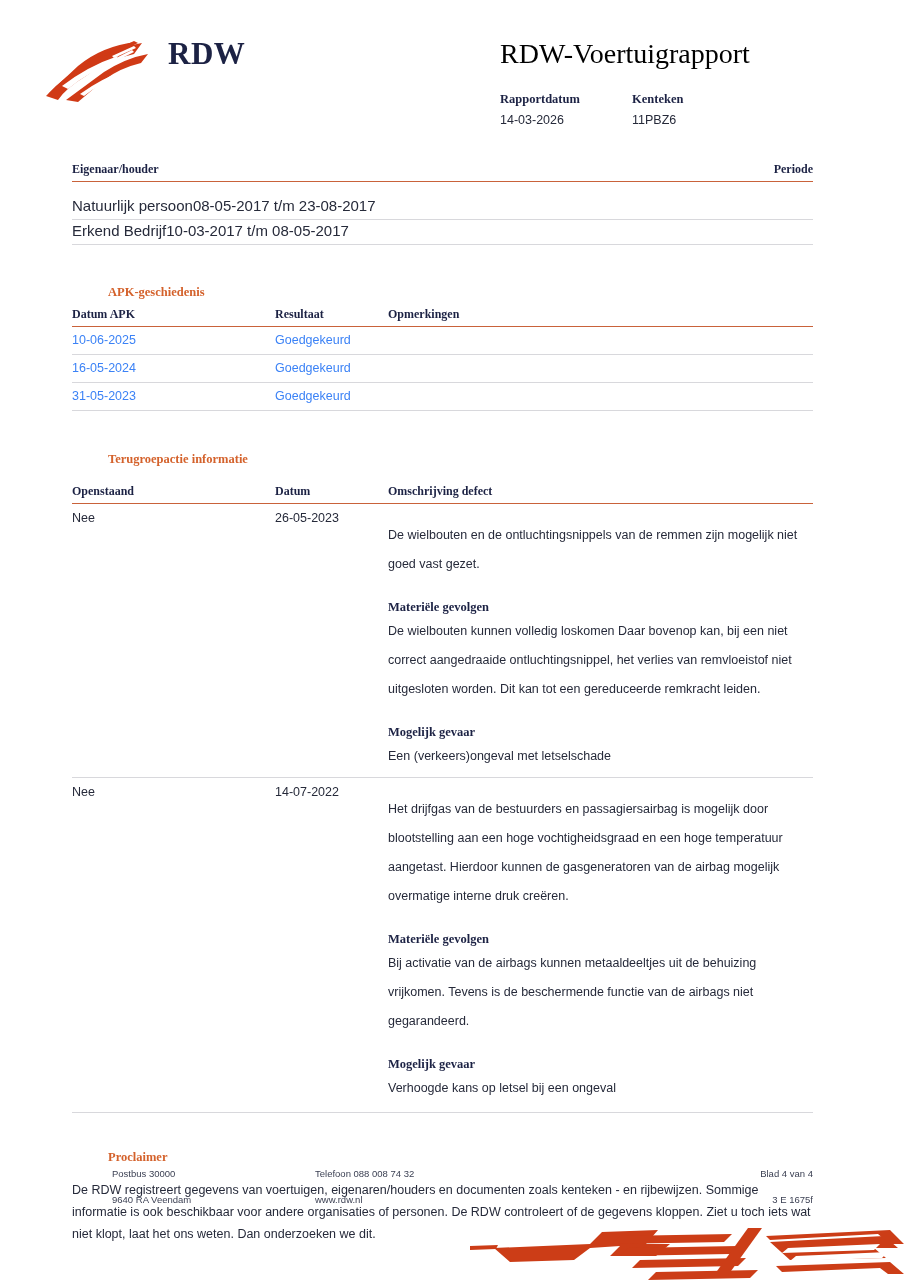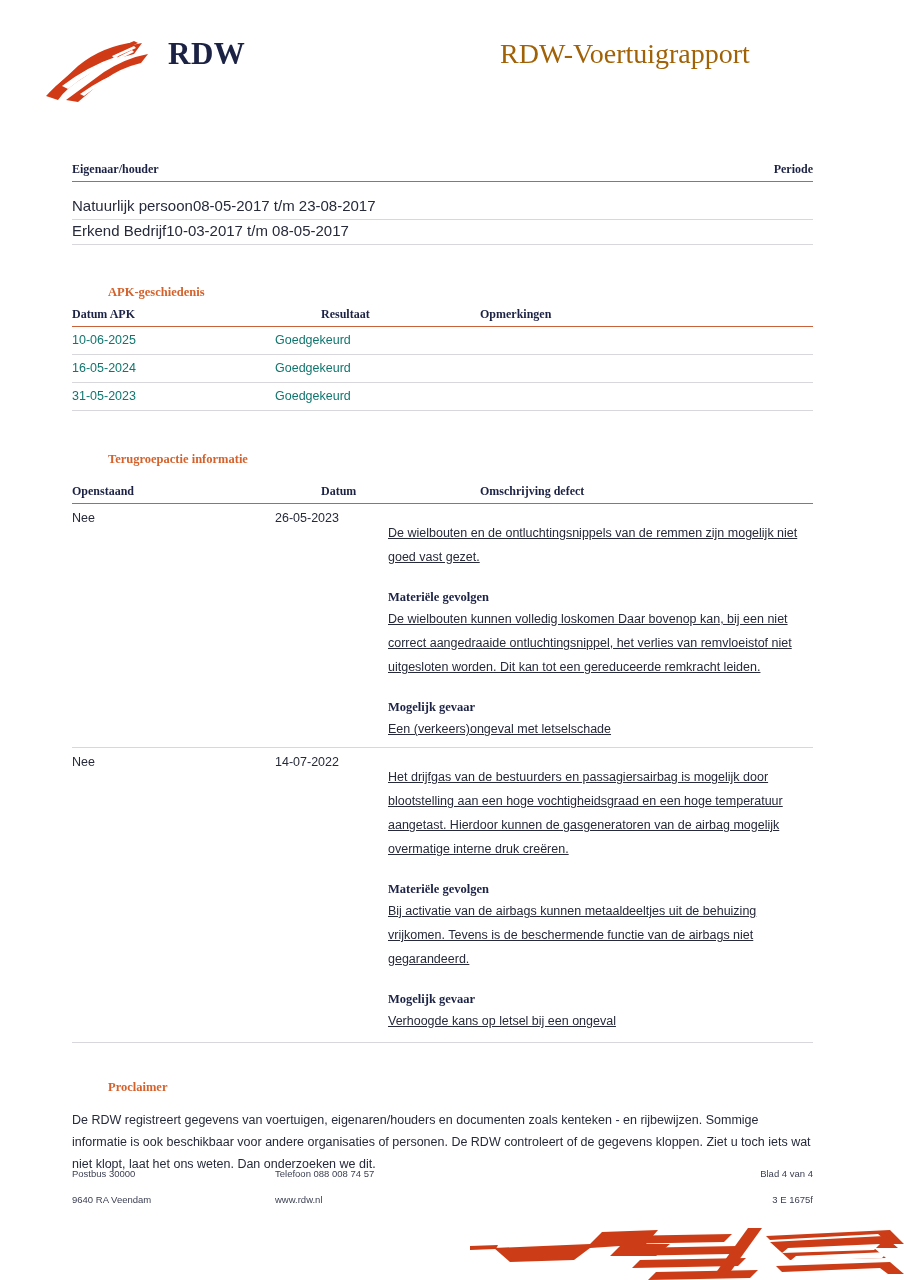--- a/index.html
+++ b/index.html
@@ -50,21 +50,21 @@
     font-size: 31px;
     letter-spacing: 0.5px;
     color: #1c2244;
   }
   .doc-title {
     position: absolute;
     left: 428px;
     top: 38px;
     font-family: "Liberation Serif", serif;
     font-size: 28px;
-    color: #a16207;
+    color: #000000;
     white-space: nowrap;
   }
   .meta {
     position: absolute;
     left: 428px;
     top: 92px;
     width: 320px;
   }
   .meta-row {
     display: flex;
@@ -93,42 +93,41 @@
     font-weight: bold;
     font-size: 12.5px;
     color: #d4622c;
     margin-bottom: 7px;
     margin-left: 36px;
   }
   .col-head-row {
     display: flex;
     align-items: flex-end;
     padding-bottom: 4px;
-    gap: 46px;
   }
   .col-head {
     font-family: "Liberation Serif", serif;
     font-weight: bold;
     font-size: 12px;
     color: #1c2244;
   }
   .rule-orange {
     height: 0;
     border-top: 1.4px solid #c9623a;
     width: 100%;
   }
   .rule-grey {
     height: 0;
     border-top: 1px solid #d8d8dc;
     width: 100%;
   }
   .data-row {
     display: flex;
     font-size: 12.5px;
-    color: #0f766e;
+    color: #3b82f6;
     padding: 6px 0 7px 0;
   }
 
   
   .owner-head {
     display: flex;
     justify-content: space-between;
     align-items: flex-end;
     padding-bottom: 4px;
   }
@@ -148,23 +147,22 @@
   .r-open { width: 203px; flex: none; }
   .r-date { width: 113px; flex: none; }
   .r-desc { flex: 1; margin-top: 10px; }
 
   .recall-block {
     display: flex;
     font-size: 12.5px;
     padding-top: 7px;
   }
   .desc-p {
-    line-height: 24px;
+    line-height: 29px;
     margin: 0;
-    text-decoration: underline;
   }
   .sub-head {
     font-family: "Liberation Serif", serif;
     font-weight: bold;
     font-size: 12.5px;
     color: #1c2244;
     margin: 21px 0 2px 0;
   }
 
   
@@ -179,20 +177,21 @@
     position: absolute;
     left: 72px;
     top: 1168px;
     width: 741px;
     font-size: 9.5px;
     color: #3a3f52;
   }
   .footer-row {
     display: flex;
     margin-bottom: 15px;
+    margin-left: 40px;
   }
   .f-col1 { width: 203px; flex: none; }
   .f-col2 { flex: 1; }
   .f-col3 { text-align: right; white-space: nowrap; }
 
   .bottom-art {
     position: absolute;
     left: 470px;
     top: 1222px;
     width: 434px;
@@ -223,20 +222,32 @@
             <path d="M60 28 L88 14 L90 16 L62 30 Z" fill="#ffffff"></path>
             <path d="M68 20 L90 10 L92 12 L70 22 Z" fill="#ffffff"></path>
           </g>
         </svg>
       </div>
 
       <div class="logo-word">RDW</div>
 
       <div class="doc-title">RDW-Voertuigrapport</div>
 
+      <div class="meta">
+        <div class="meta-row">
+          <div class="meta-col">
+            <div class="meta-label">Rapportdatum</div>
+            <div class="meta-value">14-03-2026</div>
+          </div>
+          <div class="meta-col">
+            <div class="meta-label">Kenteken</div>
+            <div class="meta-value">11PBZ6</div>
+          </div>
+        </div>
+      </div>
     </div>
 
     <div class="section" style="margin-top:22px;">
       <div class="owner-head">
         <div class="col-head">Eigenaar/houder</div>
         <div class="col-head">Periode</div>
       </div>
       <div class="rule-orange"></div>
 
       <div class="owner-rows">
@@ -326,21 +337,21 @@
     <div class="section" style="margin-top:37px;">
       <div class="sec-title">Proclaimer</div>
       <div class="proclaimer-body">De RDW registreert gegevens van voertuigen, eigenaren/houders en documenten zoals kenteken - en rijbewijzen. Sommige informatie is ook beschikbaar voor andere organisaties of personen. De RDW controleert of de gegevens kloppen. Ziet u toch iets wat niet klopt, laat het ons weten. Dan onderzoeken we dit.</div>
     </div>
 
   </div>
 
   <div class="footer">
     <div class="footer-row">
       <div class="f-col1">Postbus 30000</div>
-      <div class="f-col2">Telefoon 088 008 74 57</div>
+      <div class="f-col2">Telefoon 088 008 74 32</div>
       <div class="f-col3">Blad 4 van 4</div>
     </div>
     <div class="footer-row">
       <div class="f-col1">9640 RA Veendam</div>
       <div class="f-col2">www.rdw.nl</div>
       <div class="f-col3">3 E 1675f</div>
     </div>
   </div>
 
   <div class="bottom-art">

